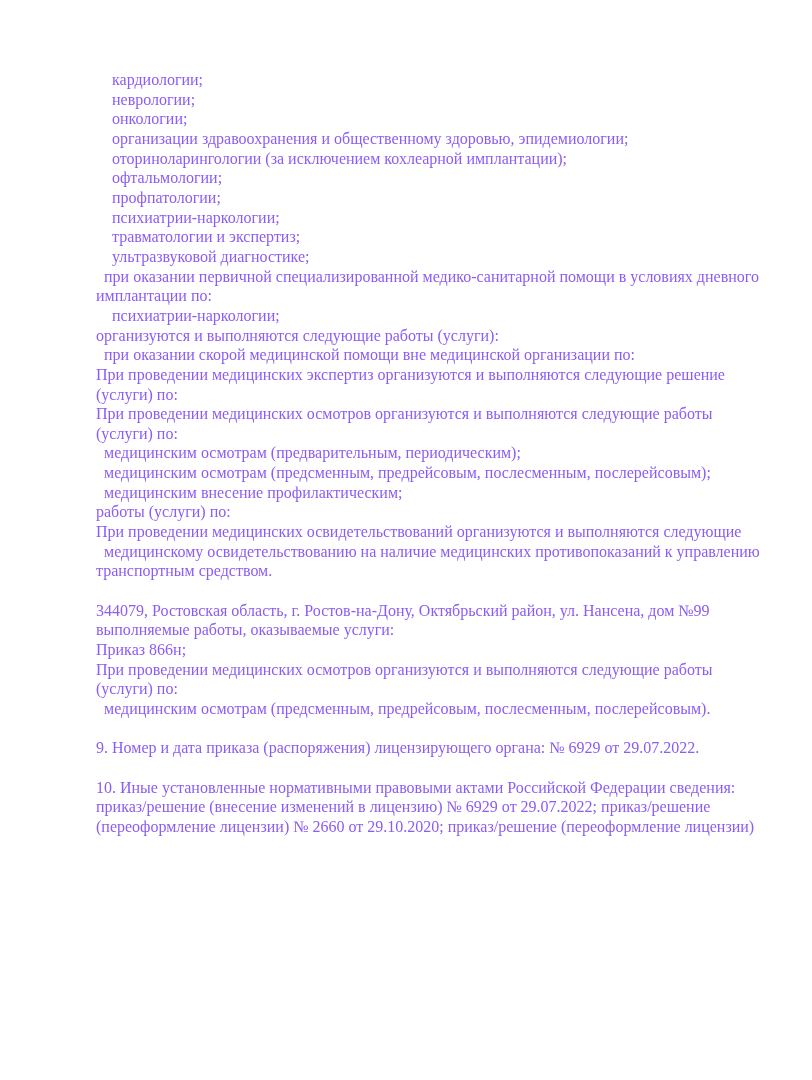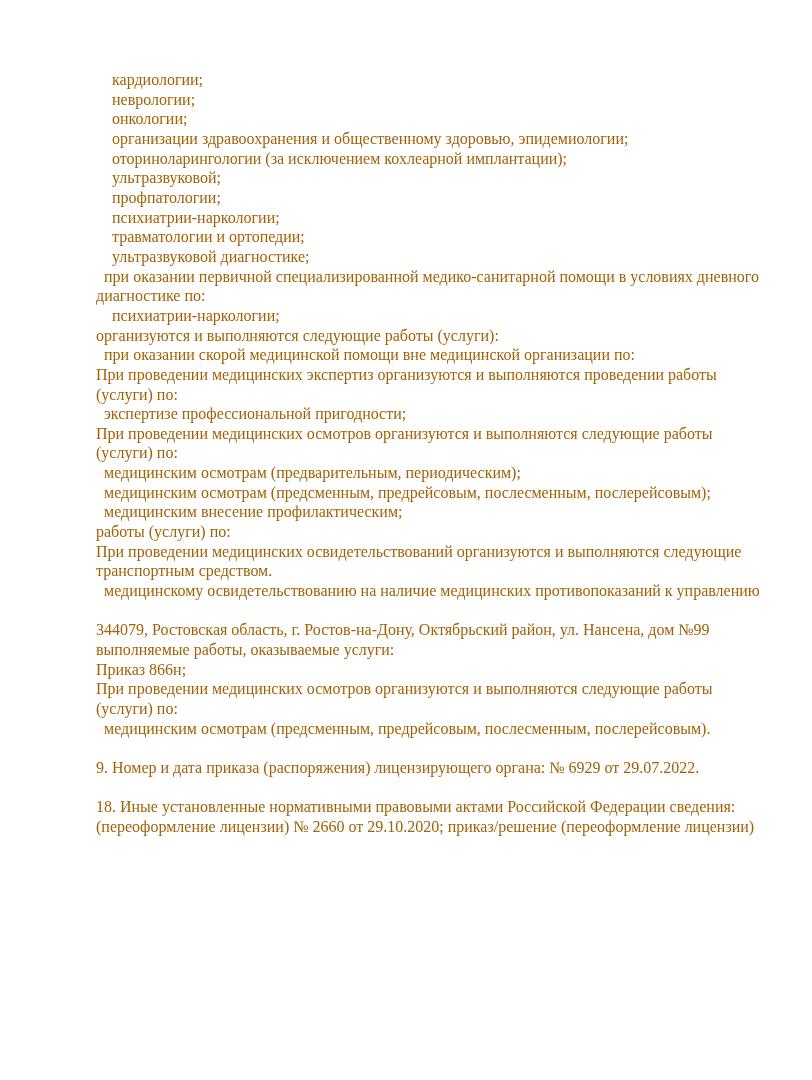--- a/index.html
+++ b/index.html
@@ -15,69 +15,69 @@
     overflow: hidden;
     font-family: "Liberation Serif", "DejaVu Serif", serif;
   }
   .doc {
     position: absolute;
     top: 70px;
     left: 96px;
     width: 716px;
     font-size: 16px;
     line-height: 19.65px;
-    color: #a16207;
+    color: #8b5cf6;
     -webkit-font-smoothing: antialiased;
   }
   .line {
     min-height: 19.65px;
     white-space: nowrap;
   }
   .ind0 { padding-left: 0; }
   .ind1 { padding-left: 8px; }
   .ind2 { padding-left: 16px; }
 </style>
 </head>
 <body>
 
 <div class="page">
   <div class="doc">
       <div class="line ind2">кардиологии;</div>
       <div class="line ind2">неврологии;</div>
       <div class="line ind2">онкологии;</div>
       <div class="line ind2">организации здравоохранения и общественному здоровью, эпидемиологии;</div>
       <div class="line ind2">оториноларингологии (за исключением кохлеарной имплантации);</div>
-      <div class="line ind2">ультразвуковой;</div>
+      <div class="line ind2">офтальмологии;</div>
       <div class="line ind2">профпатологии;</div>
       <div class="line ind2">психиатрии-наркологии;</div>
-      <div class="line ind2">травматологии и ортопедии;</div>
+      <div class="line ind2">травматологии и экспертиз;</div>
       <div class="line ind2">ультразвуковой диагностике;</div>
       <div class="line ind1">при оказании первичной специализированной медико-санитарной помощи в условиях дневного</div>
-      <div class="line ind0">диагностике по:</div>
+      <div class="line ind0">имплантации по:</div>
       <div class="line ind2">психиатрии-наркологии;</div>
       <div class="line ind0">организуются и выполняются следующие работы (услуги):</div>
       <div class="line ind1">при оказании скорой медицинской помощи вне медицинской организации по:</div>
-      <div class="line ind0">При проведении медицинских экспертиз организуются и выполняются проведении работы</div>
+      <div class="line ind0">При проведении медицинских экспертиз организуются и выполняются следующие решение</div>
       <div class="line ind0">(услуги) по:</div>
-      <div class="line ind1">экспертизе профессиональной пригодности;</div>
       <div class="line ind0">При проведении медицинских осмотров организуются и выполняются следующие работы</div>
       <div class="line ind0">(услуги) по:</div>
       <div class="line ind1">медицинским осмотрам (предварительным, периодическим);</div>
       <div class="line ind1">медицинским осмотрам (предсменным, предрейсовым, послесменным, послерейсовым);</div>
       <div class="line ind1">медицинским внесение профилактическим;</div>
       <div class="line ind0">работы (услуги) по:</div>
       <div class="line ind0">При проведении медицинских освидетельствований организуются и выполняются следующие</div>
+      <div class="line ind1">медицинскому освидетельствованию на наличие медицинских противопоказаний к управлению</div>
       <div class="line ind0">транспортным средством.</div>
-      <div class="line ind1">медицинскому освидетельствованию на наличие медицинских противопоказаний к управлению</div>
       <div class="line ind0">&nbsp;</div>
       <div class="line ind0">344079, Ростовская область, г. Ростов-на-Дону, Октябрьский район, ул. Нансена, дом №99</div>
       <div class="line ind0">выполняемые работы, оказываемые услуги:</div>
       <div class="line ind0">Приказ 866н;</div>
       <div class="line ind0">При проведении медицинских осмотров организуются и выполняются следующие работы</div>
       <div class="line ind0">(услуги) по:</div>
       <div class="line ind1">медицинским осмотрам (предсменным, предрейсовым, послесменным, послерейсовым).</div>
       <div class="line ind0">&nbsp;</div>
       <div class="line ind0">9. Номер и дата приказа (распоряжения) лицензирующего органа: № 6929 от 29.07.2022.</div>
       <div class="line ind0">&nbsp;</div>
-      <div class="line ind0">18. Иные установленные нормативными правовыми актами Российской Федерации сведения:</div>
+      <div class="line ind0">10. Иные установленные нормативными правовыми актами Российской Федерации сведения:</div>
+      <div class="line ind0">приказ/решение (внесение изменений в лицензию) № 6929 от 29.07.2022; приказ/решение</div>
       <div class="line ind0">(переоформление лицензии) № 2660 от 29.10.2020; приказ/решение (переоформление лицензии)</div>
     </div>
 </div>
 
 </body></html>

